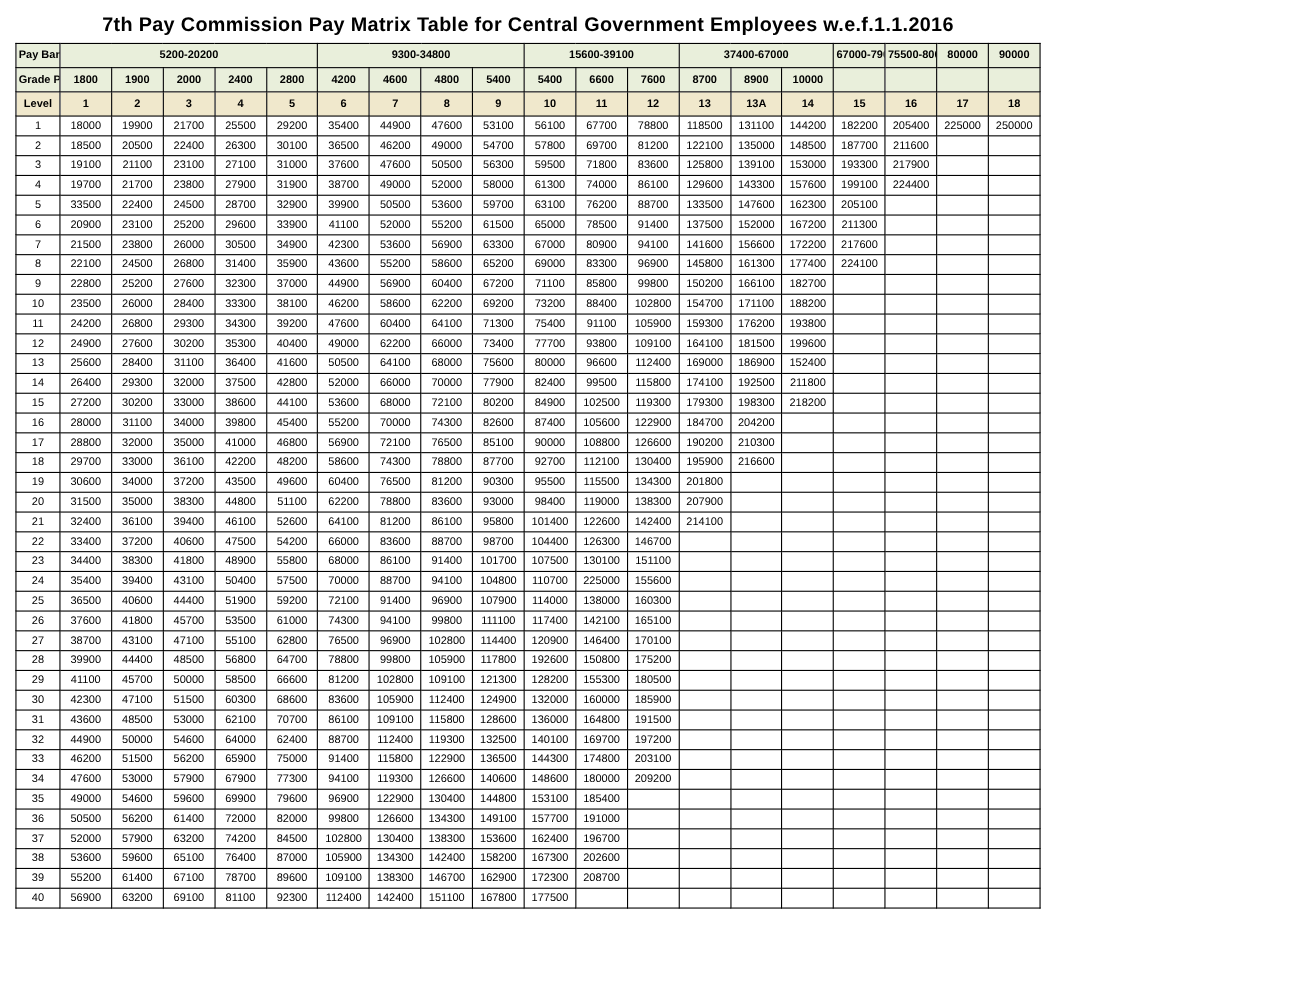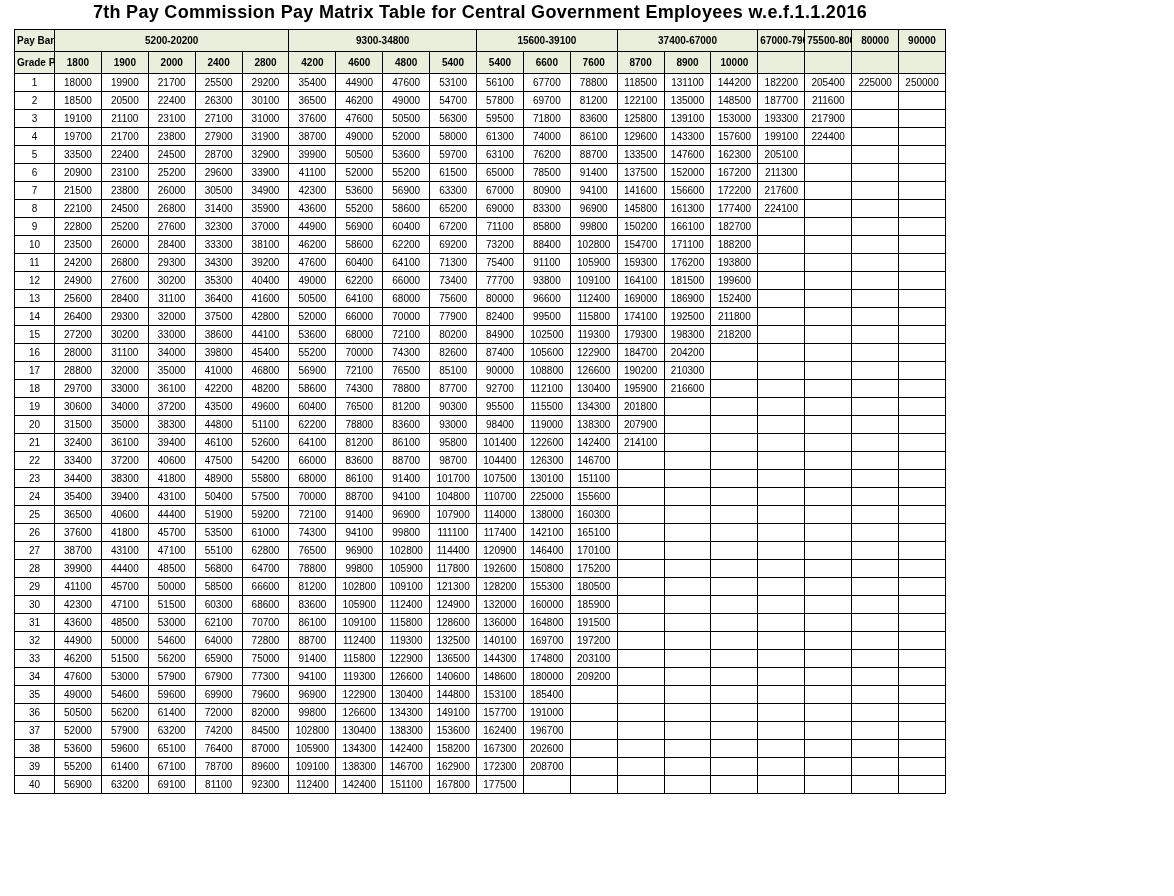--- a/index.html
+++ b/index.html
@@ -4,21 +4,21 @@
 <style>
   html, body {
     margin: 0;
     padding: 0;
     background: #ffffff;
     font-family: Verdana, Arial, sans-serif;
   }
   .wrapper {
     width: 960px;
     box-sizing: border-box;
-    padding: 2px 14px 14px 14px;
+    padding: 12px 14px 14px 14px;
   }
   h1.title {
     margin: 0 0 6px 0;
     text-align: center;
     font-size: 18px;
     font-weight: 700;
     letter-spacing: 0.3px;
   }
   table.matrix {
     border-collapse: collapse;
@@ -98,20 +98,42 @@
           <th class="hdr-green">6600</th>
           <th class="hdr-green">7600</th>
           <th class="hdr-green">8700</th>
           <th class="hdr-green">8900</th>
           <th class="hdr-green">10000</th>
           <th class="hdr-green"></th>
           <th class="hdr-green"></th>
           <th class="hdr-green"></th>
           <th class="hdr-green"></th>
         </tr>
+      <tr class="level">
+        <th class="row-label hdr-tan">Level</th>
+      <th class="hdr-tan">1</th>
+          <th class="hdr-tan">2</th>
+          <th class="hdr-tan">3</th>
+          <th class="hdr-tan">4</th>
+          <th class="hdr-tan">5</th>
+          <th class="hdr-tan">6</th>
+          <th class="hdr-tan">7</th>
+          <th class="hdr-tan">8</th>
+          <th class="hdr-tan">9</th>
+          <th class="hdr-tan">10</th>
+          <th class="hdr-tan">11</th>
+          <th class="hdr-tan">12</th>
+          <th class="hdr-tan">13</th>
+          <th class="hdr-tan">13A</th>
+          <th class="hdr-tan">14</th>
+          <th class="hdr-tan">15</th>
+          <th class="hdr-tan">16</th>
+          <th class="hdr-tan">17</th>
+          <th class="hdr-tan">18</th>
+        </tr>
     </thead>
     <tbody>
         <tr>
           <td class="idx">1</td>
           <td>18000</td>
           <td>19900</td>
           <td>21700</td>
           <td>25500</td>
           <td>29200</td>
           <td>35400</td>
@@ -788,21 +810,21 @@
           <td></td>
           <td></td>
           <td></td>
         </tr>
         <tr>
           <td class="idx">32</td>
           <td>44900</td>
           <td>50000</td>
           <td>54600</td>
           <td>64000</td>
-          <td>72800</td>
+          <td>62400</td>
           <td>88700</td>
           <td>112400</td>
           <td>119300</td>
           <td>132500</td>
           <td>140100</td>
           <td>169700</td>
           <td>197200</td>
           <td></td>
           <td></td>
           <td></td>

